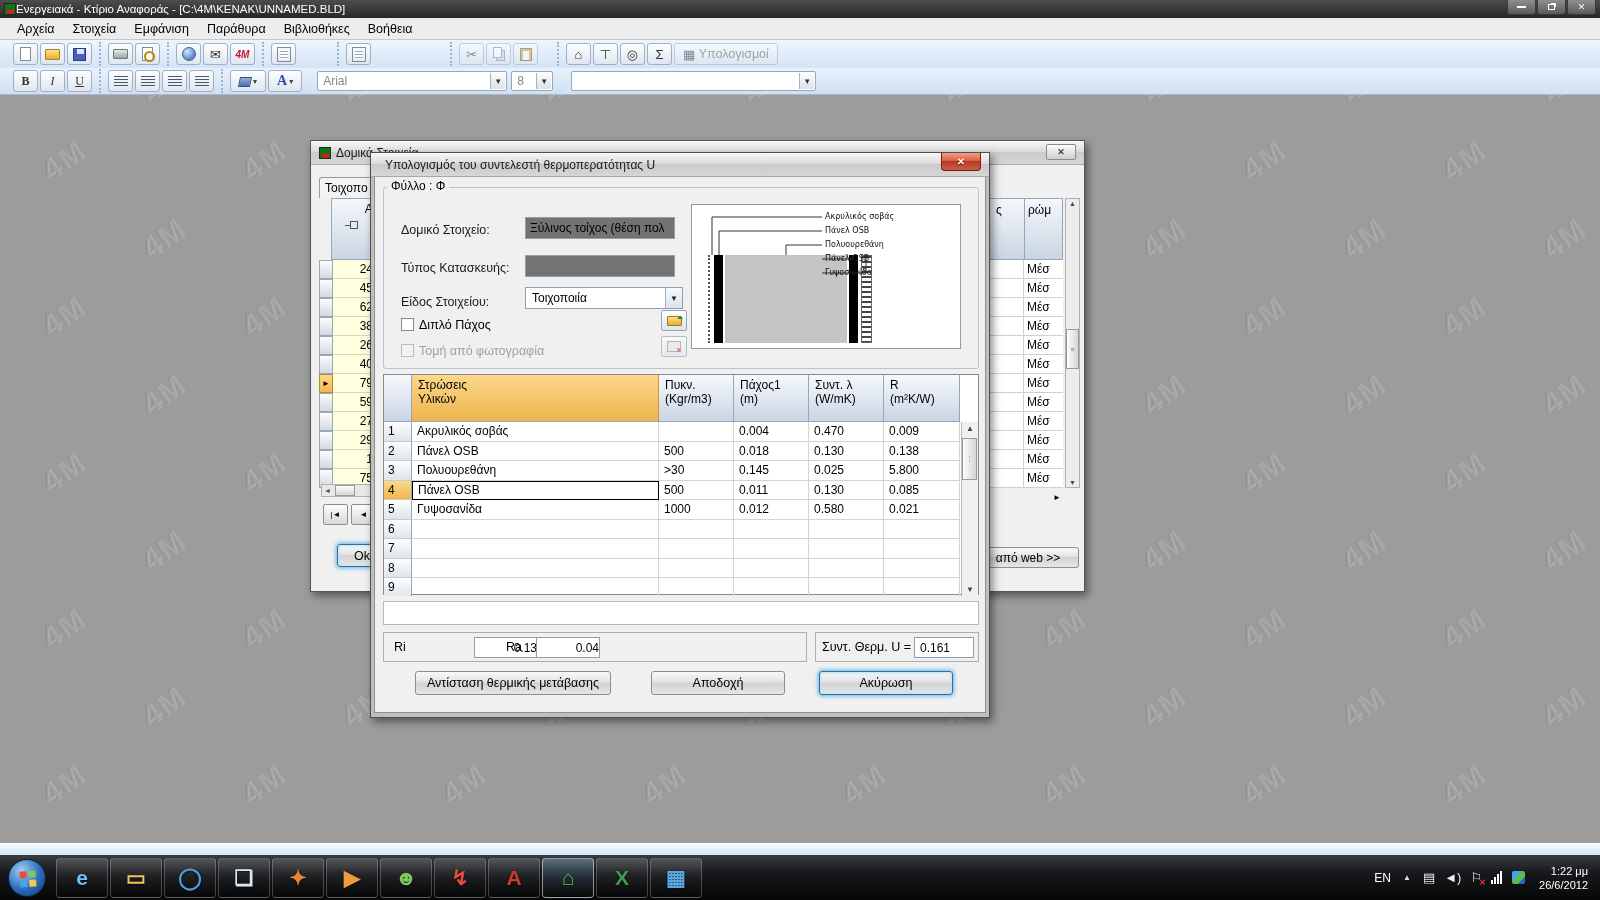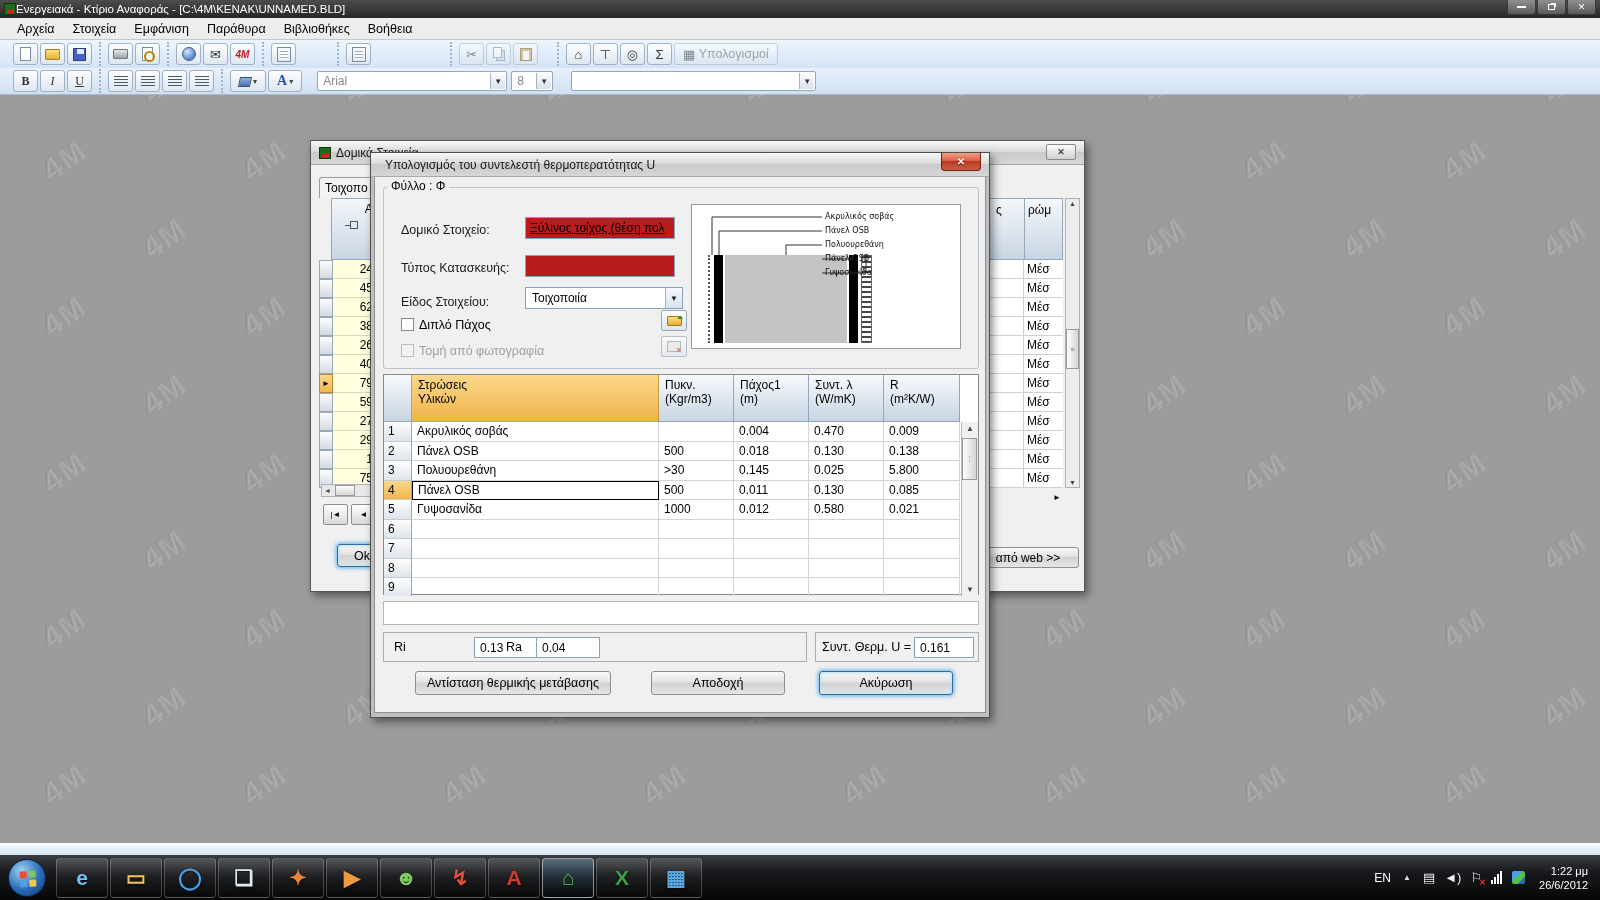--- a/index.html
+++ b/index.html
@@ -134,22 +134,22 @@
   
   #modal { left:370px; top:152px; width:620px; height:566px; border:1px solid #4e4e4e; background:#bfbfbf; padding:0 3px 3px 3px; }
   #modal .dlgtitle { margin:0 -3px 0 -3px; }
   #mclient { position:relative; width:612px; height:536px; background:#f0f0f0; border:1px solid #8f8f8f; border-top:none; }
 
   .grpbox { position:absolute; left:8px; top:10px; width:596px; height:182px;
     border:1px solid #b9c4ce; border-radius:3px; }
   .grplabel { position:absolute; left:12px; top:2px; background:#f0f0f0; padding:0 4px; font-size:12px; }
 
   .flabel { position:absolute; font-size:12.5px; color:#1a1a1a; }
-  .fld { position:absolute; height:22px; background:#b91c1c; border:1px solid #8aa0b5; font-size:12px;
-    padding:3px 4px 0 4px; white-space:nowrap; overflow:hidden;text-decoration:underline; }
+  .fld { position:absolute; height:22px; background:#737373; border:1px solid #8aa0b5; font-size:12px;
+    padding:3px 4px 0 4px; white-space:nowrap; overflow:hidden; }
   .fsel { position:absolute; height:22px; background:#fff; border:1px solid #8aa0b5; font-size:12px; padding:3px 4px 0 6px; }
   .fsel .carr { position:absolute; right:0; top:0; bottom:0; width:17px;
     background:linear-gradient(#f6f9fc,#d7e2ee); border-left:1px solid #a5b2c2;
     display:flex; align-items:center; justify-content:center; font-size:8px; color:#222; }
   .cb { position:absolute; width:13px; height:13px; background:#fff; border:1px solid #8a8a8a; }
   .cb.dis { background:#f2f2f2; border-color:#bcbcbc; }
   .cblabel { position:absolute; font-size:12.5px; }
   .cblabel.dis { color:#a0a0a0; }
   .iconbtn { position:absolute; width:26px; height:21px; background:linear-gradient(#fefefe,#dfe5ec);
     border:1px solid #97a7ba; border-radius:2px; display:flex; align-items:center; justify-content:center; }
@@ -186,21 +186,21 @@
   .gc5 { width:76px; }
   .grow.sel .gc1 { border:1px solid #000; padding-top:1px; }
   #gridscroll { position:absolute; right:0; top:47px; width:17px; height:174px; background:#f0f0f0; border-left:1px solid #b8b8b8; }
   #gridscroll .a1 { position:absolute; top:2px; left:0; right:0; text-align:center; font-size:8px; color:#444; }
   #gridscroll .a2 { position:absolute; bottom:2px; left:0; right:0; text-align:center; font-size:8px; color:#444; }
   #gridscroll .thumb { position:absolute; left:0; top:16px; width:15px; height:42px;
     background:linear-gradient(90deg,#fdfdfd,#d5d5d5); border:1px solid #9a9a9a;
     display:flex; align-items:center; justify-content:center; font-size:7px; color:#777; }
 
   #whitebar { position:absolute; left:8px; top:424px; width:596px; height:24px; background:#fff; border:1px solid #b8b8b8; }
-  #ripanel { position:absolute; left:8px; top:455px; width:424px; height:30px; border:1px solid #adadad; background:#f0f0f0; }
+  #ripanel { position:absolute; left:8px; top:455px; width:424px; height:30px; border:1px solid #adadad; background:#f0f0f0;text-align:right; }
   #upanel { position:absolute; left:440px; top:455px; width:164px; height:30px; border:1px solid #adadad; background:#f0f0f0; }
   .inlbl { position:absolute; top:7px; font-size:12.5px; }
   .inbox { position:absolute; top:4px; height:21px; background:#fff; border:1px solid #8aa0b5; font-size:12px; padding:3px 0 0 5px; }
 
   #btnrow .wbtn { position:absolute; top:494px; height:24px;text-align:right; }
 
   
   #statusstrip { position:absolute; left:0; top:843px; width:1600px; height:12px;
     background:linear-gradient(#f4fafe,#d3e7f7); border-top:1px solid #fff; }
   #taskbar { position:absolute; left:0; top:855px; width:1600px; height:45px;

